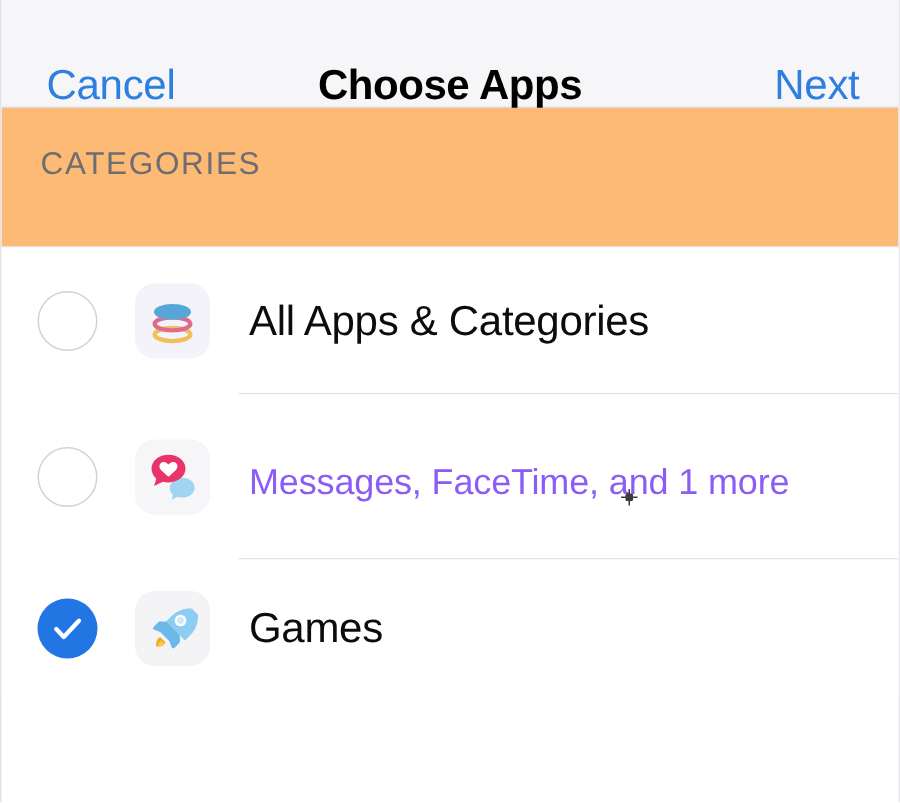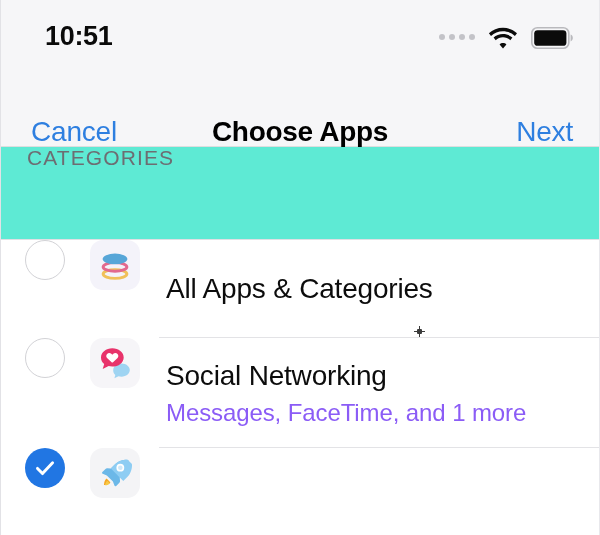--- a/index.html
+++ b/index.html
@@ -92,39 +92,40 @@
     font-weight: bold;
     color: #000000;
     letter-spacing: -0.3px;
     pointer-events: none;
     line-height: 1;
   }
 
   
   .section-header {
     height: 93px;
-    background: #5eead4;
-    display: flex;
-    align-items: flex-start;
+    background: #fdba74;
+    display: flex;
+    align-items: center;
     padding: 0 0 18px 26px;
     box-sizing: border-box;
     border-bottom: 1px solid #e0e0e4;
   }
   .section-header-label {
     font-size: 21px;
     color: #6d6d72;
     letter-spacing: 1.1px;
     line-height: 1;
   }
 
   
   .list { background: #ffffff; }
   .row {
     position: relative;
     display: flex;
+    align-items: center;
     background: #ffffff;
     cursor: pointer;
   }
   .row-h1 { height: 98px; }
   .row-h2 { height: 110px; }
   .row-h3 { height: 92px; }
 
   .check {
     flex: 0 0 auto;
     width: 40px;
@@ -208,41 +209,20 @@
     background: #3a3a3a;
   }
   .cursor-dot::before { left: 2px; top: -3px; width: 1px; height: 11px; }
   .cursor-dot::after  { top: 2px; left: -3px; height: 1px; width: 11px; }
 </style>
 </head>
 <body>
 
 <div id="screen">
 
-  <div class="status-bar">
-    <div class="status-time">10:51</div>
-    <div class="status-right">
-      <div class="signal-dots">
-        <i></i>
-          <i></i>
-          <i></i>
-          <i></i>
-      </div>
-      <svg class="wifi-icon" width="30" height="22" viewBox="0 0 30 22">
-        <path d="M15 4.2c4.6 0 8.8 1.8 11.9 4.7l2.1-2.6C25.4 2.8 20.4.8 15 .8S4.6 2.8.9 6.3L3 8.9C6.2 6 10.4 4.2 15 4.2z" fill="#0b0b0b"></path>
-        <path d="M15 10.3c2.8 0 5.4 1.1 7.3 2.9l2.1-2.6C22 8.4 18.7 7 15 7s-7 1.4-9.4 3.6l2.1 2.6c1.9-1.8 4.5-2.9 7.3-2.9z" fill="#0b0b0b"></path>
-        <path d="M15 16.1c1.3 0 2.5.5 3.4 1.3L15 21.4l-3.4-4c.9-.8 2.1-1.3 3.4-1.3z" fill="#0b0b0b"></path>
-      </svg>
-      <svg class="battery-icon" width="42" height="22" viewBox="0 0 42 22">
-        <rect x="0.8" y="0.8" width="37" height="20.4" rx="5.5" ry="5.5" fill="none" stroke="#b9b9bd" stroke-width="1.6"></rect>
-        <rect x="3.2" y="3.2" width="32.2" height="15.6" rx="3.4" ry="3.4" fill="#0b0b0b"></rect>
-        <path d="M39.6 7.6c1.5.6 2.2 1.9 2.2 3.4s-.7 2.8-2.2 3.4z" fill="#b9b9bd"></path>
-      </svg>
-    </div>
-  </div>
 
   <div class="nav-bar">
     <div class="nav-btn left">Cancel</div>
     <div class="nav-title">Choose Apps</div>
     <div class="nav-btn right">Next</div>
   </div>
 
   <div class="section-header">
     <div class="section-header-label">CATEGORIES</div>
   </div>
@@ -267,21 +247,20 @@
     <div class="row row-h2">
       <div class="check off"></div>
       <div class="app-icon icon-social">
         <svg width="40" height="40" viewBox="0 0 40 40">
           <path d="M26.5 20.5c4.6 0 8.3 2.9 8.3 6.6 0 3.6-3.7 6.6-8.3 6.6-1.1 0-2.1-.2-3-.5l-4.1 2 .9-3.2c-1.3-1.2-2.1-2.8-2.1-4.8 0-3.7 3.7-6.7 8.3-6.7z" fill="#9fd4f2"></path>
           <path d="M17.3 5.2c6.3 0 11.4 4.1 11.4 9.2 0 5.1-5.1 9.2-11.4 9.2-1.3 0-2.6-.2-3.7-.5l-5.9 2.9 1.5-4.9c-2-1.7-3.2-4.1-3.2-6.7 0-5.1 5.1-9.2 11.3-9.2z" fill="#e8336b"></path>
           <path d="M17.3 19.6c-.3 0-.5-.1-.7-.3l-4.3-4c-1.3-1.2-1.4-3.2-.2-4.4 1.1-1.2 3-1.2 4.2-.1l1 .9 1-.9c1.2-1.1 3.1-1.1 4.2.1 1.2 1.2 1.1 3.2-.2 4.4l-4.3 4c-.2.2-.4.3-.7.3z" fill="#ffffff"></path>
         </svg>
       </div>
       <div class="row-text">
-        <div class="row-title">Social Networking</div>
         <div class="row-subtitle">Messages, FaceTime, and 1 more</div>
       </div>
       <div class="row-sep"></div>
     </div>
 
     <div class="row row-h3">
       <div class="check on">
         <svg width="24" height="24" viewBox="0 0 24 24">
           <path d="M4.5 12.4l5 5.2L19.6 6.8" fill="none" stroke="#ffffff" stroke-width="2.9" stroke-linecap="round" stroke-linejoin="round"></path>
         </svg>
@@ -289,18 +268,21 @@
       <div class="app-icon icon-games">
         <svg width="38" height="38" viewBox="0 0 40 40">
           <path d="M13.8 28.5l-2.6-2.6c-.8.6-1.6 1.4-2 2.4-.6 1.4-.7 3.2-.8 4.4 1.2-.1 3-.2 4.4-.8 1-.4 1.8-1.2 2.4-2l-1.4-1.4z" fill="#f5a623"></path>
           <path d="M9.6 33c.9-.1 2.2-.3 3.1-.7.7-.3 1.3-.9 1.8-1.5l-2.6-2.6c-.6.5-1.2 1.1-1.5 1.8-.5.9-.7 2.2-.8 3z" fill="#f7c948"></path>
           <path d="M33.6 6.2c-3.2-.4-9.2.3-13.8 4.9l-4.2 4.2-3.7-.3c-.7-.1-1.4.2-1.9.7l-3.3 3.3c-.6.6-.4 1.6.4 1.9l4.3 1.6 6.4 6.4 1.6 4.3c.3.8 1.3 1 1.9.4l3.3-3.3c.5-.5.8-1.2.7-1.9l-.3-3.7 4.2-4.2c4.6-4.6 5.3-10.6 4.9-13.8-.1-.3-.2-.5-.5-.5z" fill="#6cb8e8"></path>
           <path d="M33.6 6.2c-3.2-.4-9.2.3-13.8 4.9l-4.2 4.2 13.1 13.1 4.2-4.2c4.6-4.6 5.3-10.6 4.9-13.8-.1-.3-.2-.5-.5-.5z" fill="#8ecdf3"></path>
           <circle cx="25.6" cy="14.4" r="4.1" fill="#ffffff"></circle>
           <circle cx="25.6" cy="14.4" r="2.4" fill="#cfe8f8"></circle>
         </svg>
       </div>
+      <div class="row-text">
+        <div class="row-title">Games</div>
+      </div>
     </div>
 
   </div>
 
   <div class="cursor-dot"></div>
 </div>
 
 </body></html>

